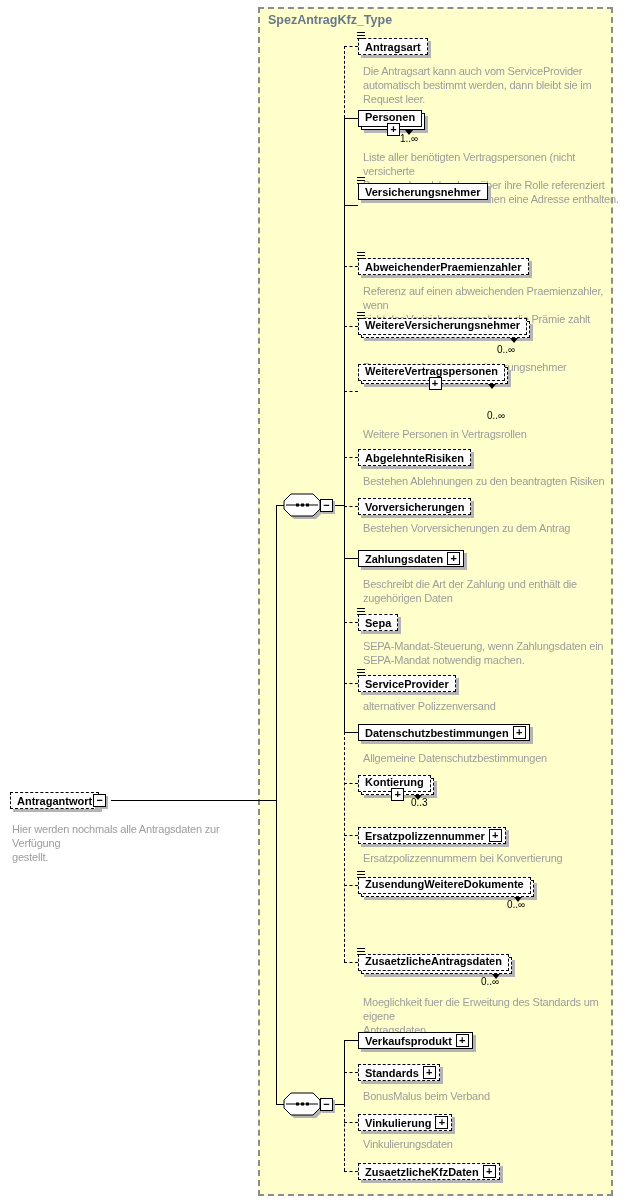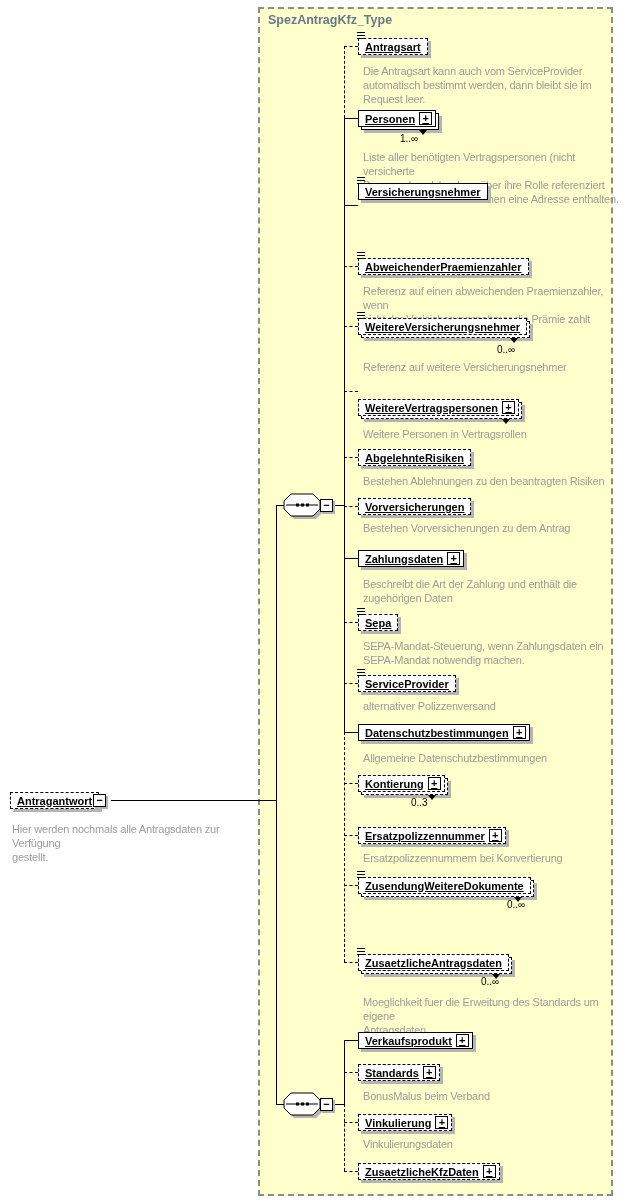--- a/index.html
+++ b/index.html
@@ -11,22 +11,22 @@
          color:#68788c;z-index:2;}
   .hl{position:absolute;height:0;border-top:1px solid #000;z-index:1;}
   .hl.dash{border-top-style:dashed;}
   .vl{position:absolute;width:0;border-left:1px solid #000;z-index:1;}
   .vl.dash{border-left-style:dashed;}
   .el{position:absolute;display:inline-flex;z-index:3;}
   .el .back{position:absolute;left:3px;top:3px;width:100%;height:100%;box-sizing:border-box;
          background:#fff;border:1px solid #000;box-shadow:3px 3px 0 #b4b4b4;}
   .el .box{position:relative;display:inline-flex;align-items:center;height:17px;box-sizing:border-box;
          background:#fff;border:1px solid #000;padding:0 6px;font-weight:700;font-size:11px;
-         white-space:nowrap;box-shadow:3px 3px 0 #b4b4b4;color:#000;text-decoration:underline;}
-  .el.multi .box{box-shadow:none;}
+         white-space:nowrap;box-shadow:3px 3px 0 #b4b4b4;color:#000;}
+  .el.multi .box{box-shadow:none;flex-direction:column;}
   .el.opt .box,.el.opt .back{border-style:dashed;}
   .note{position:absolute;left:-2px;top:-7px;width:8px;height:8px;z-index:4;
          background:repeating-linear-gradient(to bottom,#000 0 1px,transparent 1px 3px);}
   .plus{width:13px;height:13px;box-sizing:border-box;border:1px solid #000;background:#fff;
          display:flex;align-items:center;justify-content:center;
          font:700 11px/1 "Liberation Sans",sans-serif;margin-left:4px;margin-right:-3px;}
   .minusbtn{position:absolute;width:13px;height:13px;box-sizing:border-box;border:1px solid #000;
          background:#fff;display:flex;align-items:center;justify-content:center;
          font:700 11px/1 "Liberation Sans",sans-serif;box-shadow:2px 2px 0 #b4b4b4;z-index:4;}
   .chev{position:absolute;right:9px;top:calc(100% + 3px);width:0;height:0;
@@ -152,21 +152,21 @@
     <div class="back"></div>
     <div class="box">
         <span class="note"></span>
       <span>WeitereVersicherungsnehmer</span>
       </div>
     <span class="chev"></span>
   </div>
   <div class="card" style="left:497px;top:344px">0..∞</div>
   <div class="ann" style="left:363px;top:360px">Referenz auf weitere Versicherungsnehmer</div>
 
-  <div class="el opt multi" style="left:358px;top:399px">
+  <div class="el opt multi" style="left:358px;top:364px">
     <div class="back"></div>
     <div class="box">
         <span>WeitereVertragspersonen</span>
       <span class="plus">+</span>
       </div>
     <span class="chev"></span>
   </div>
   <div class="card" style="left:487px;top:410px">0..∞</div>
   <div class="ann" style="left:363px;top:427px">Weitere Personen in Vertragsrollen</div>
 

